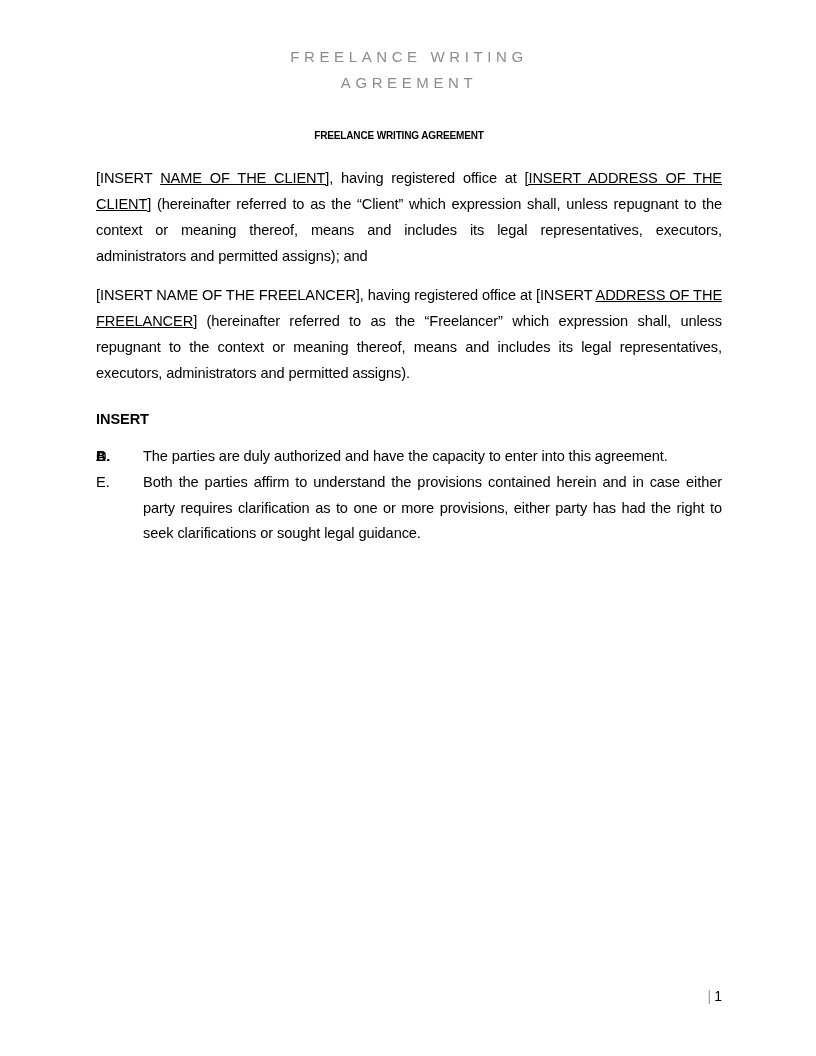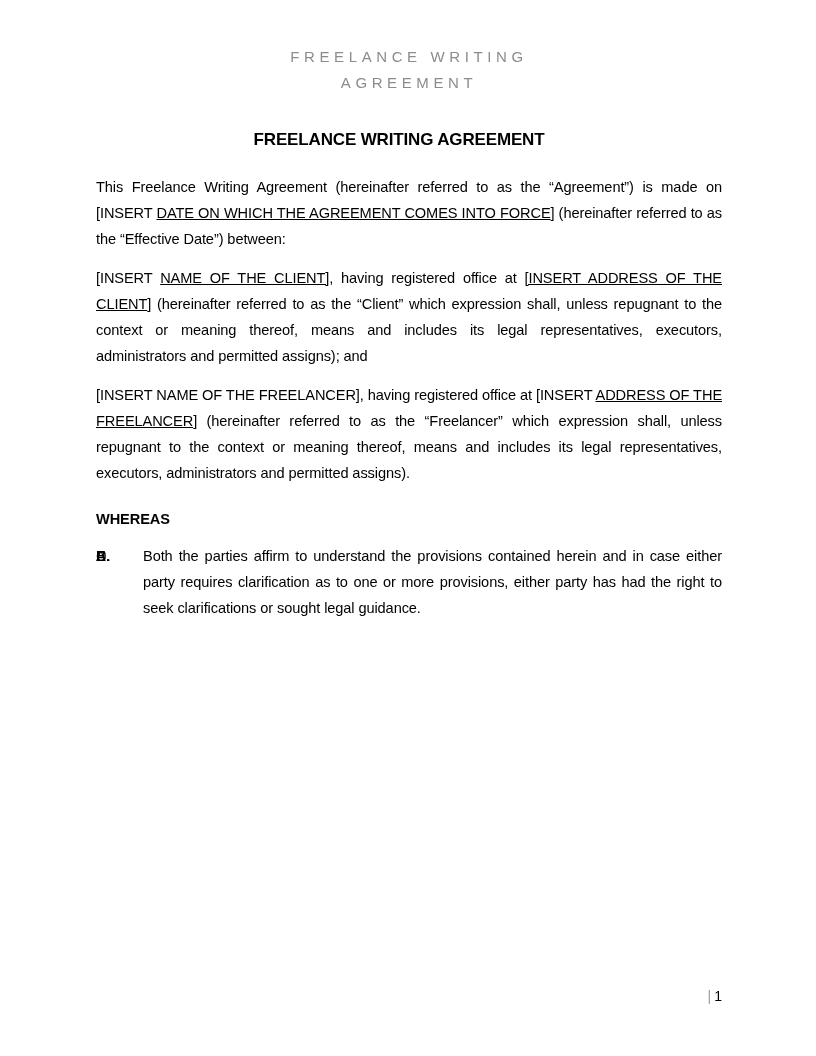--- a/index.html
+++ b/index.html
@@ -42,21 +42,21 @@
 
   
   .doc-body {
     position: absolute;
     left: 96px;
     top: 130px;
     width: 626px;
   }
 
   .doc-title {
-    font-size: 17px;
+    font-size: 10px;
     font-weight: bold;
     text-align: center;
     letter-spacing: -0.15px;
     margin: 0 0 24px 0;
     padding-right: 20px;
   }
 
   p.para {
     font-size: 14.6px;
     line-height: 26px;
@@ -128,34 +128,33 @@
 
   <div class="doc-header">
     <span>FREELANCE WRITING</span>
     <span class="hdr-line2">AGREEMENT</span>
   </div>
 
   <div class="doc-body">
 
     <div class="doc-title">FREELANCE WRITING AGREEMENT</div>
 
-    <p class="para"><span>This Freelance Writing Agreement (hereinafter referred to as the “Agreement”) is made on [INSERT </span><span class="u">DATE ON WHICH THE AGREEMENT COMES INTO FORCE</span><span>] (hereinafter referred to as the “Effective Date”) between:</span></p>
 
     <p class="para"><span>[INSERT </span><span class="u">NAME OF THE CLIENT]</span><span>, having registered office at </span><span class="u">[INSERT ADDRESS OF THE CLIENT</span><span>] (hereinafter referred to as the “Client” which expression shall, unless repugnant to the context or meaning thereof, means and includes its legal representatives, executors, administrators and permitted assigns); and</span></p>
 
     <p class="para"><span>[INSERT NAME OF THE FREELANCER], having registered office at [INSERT </span><span class="u">ADDRESS OF THE FREELANCER</span><span>] (hereinafter referred to as the “Freelancer” which expression shall, unless repugnant to the context or meaning thereof, means and includes its legal representatives, executors, administrators and permitted assigns).</span></p>
 
 
-    <div class="whereas">WHEREAS</div>
+    <div class="whereas">INSERT</div>
 
     <ol class="lettered">
       <li><span class="marker">A.</span></li>
       <li><span class="marker">B.</span></li>
       <li><span class="marker">C.</span></li>
-      <li><span class="marker">D.</span></li>
+      <li><span class="marker">D.</span><span>The parties are duly authorized and have the capacity to enter into this agreement.</span></li>
       <li><span class="marker">E.</span><span>Both the parties affirm to understand the provisions contained herein and in case either party requires clarification as to one or more provisions, either party has had the right to seek clarifications or sought legal guidance.</span></li>
     </ol>
 
 
   </div>
 
   <div class="doc-footer">
     <span class="bar">|</span><span>1</span>
   </div>
 

